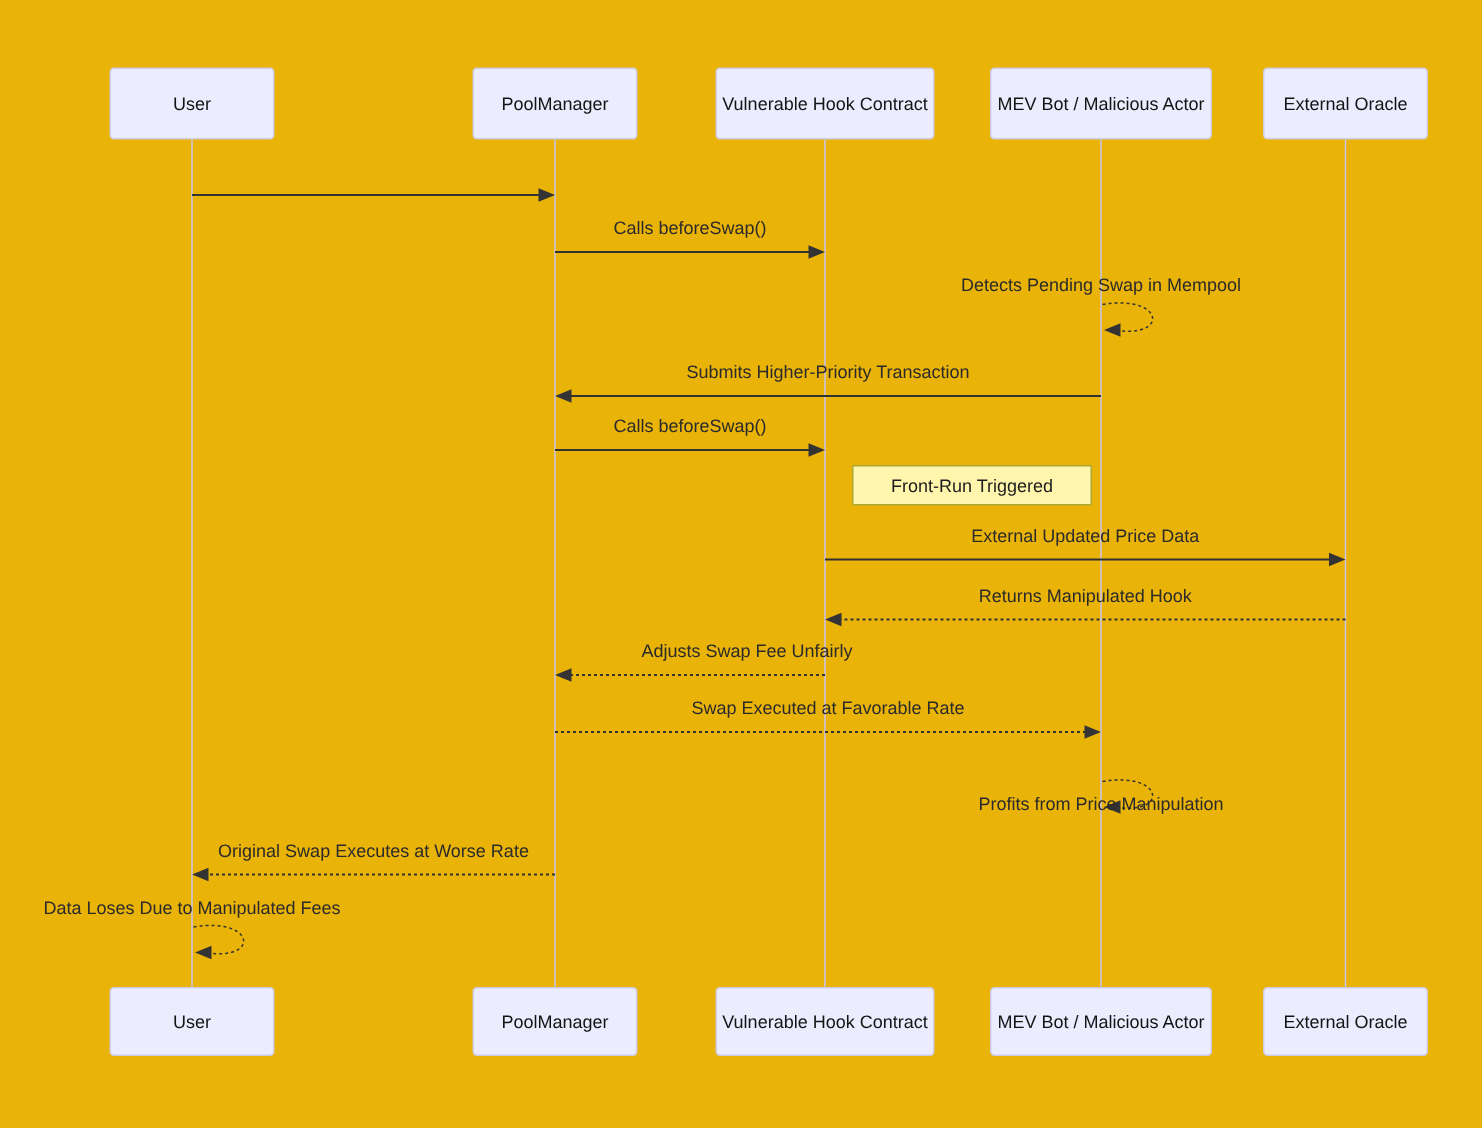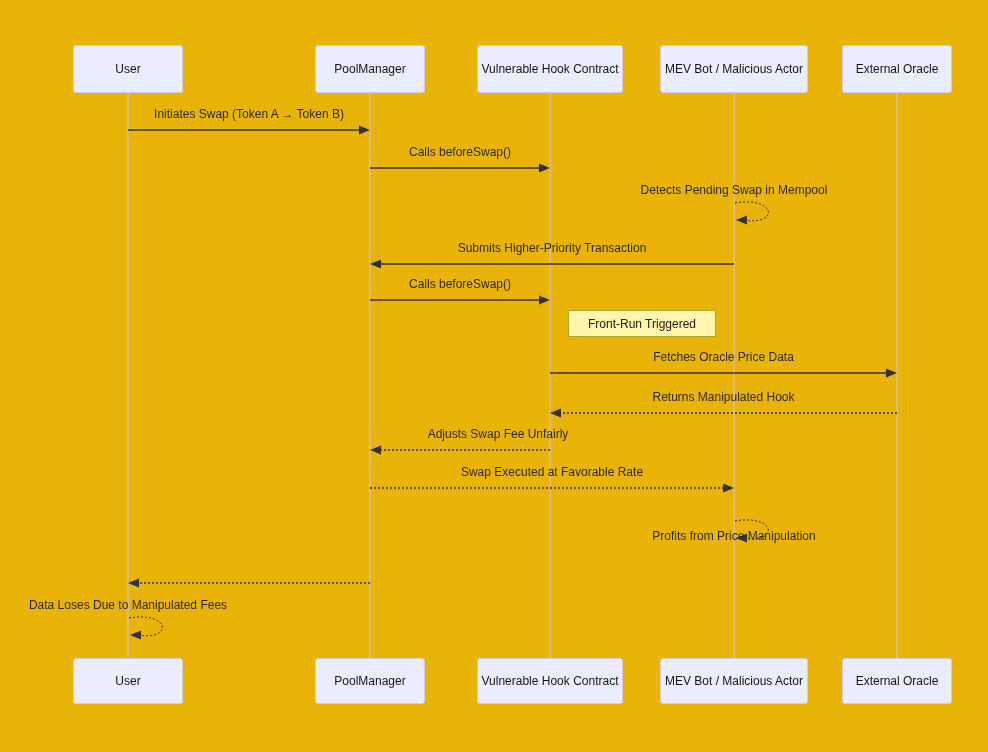--- a/index.html
+++ b/index.html
@@ -103,27 +103,27 @@
     </div>
     <div class="actor" style="left: 660px; top: 658px; width: 148px; height: 46px;">
       <span>MEV Bot / Malicious Actor</span>
     </div>
     <div class="actor" style="left: 842px; top: 45px; width: 110px; height: 48px;">
       <span>External Oracle</span>
     </div>
     <div class="actor" style="left: 842px; top: 658px; width: 110px; height: 46px;">
       <span>External Oracle</span>
     </div>
-    <div class="msg-label" style="left: 249px; top: 106px;">Initiates Swap (Token A → Token B)</div>
     <div class="msg-label" style="left: 460px; top: 144px;">Calls beforeSwap()</div>
     <div class="msg-label" style="left: 734px; top: 182px;">Detects Pending Swap in Mempool</div>
     <div class="msg-label" style="left: 552px; top: 240px;">Submits Higher-Priority Transaction</div>
     <div class="msg-label" style="left: 460px; top: 276px;">Calls beforeSwap()</div>
-    <div class="note" style="left: 568px; top: 310px; width: 148px; height: 27px; text-align: center;">
+    <div class="note" style="left: 568px; top: 310px; width: 160px; height: 27px; text-align: center;">
       <span>Front-Run Triggered</span>
     </div>
-    <div class="msg-label" style="left: 723.5px; top: 349px;">Fetches Oracle Price Data</div>
+    <div class="msg-label" style="left: 723.5px; top: 349px;">External Updated Price Data</div>
     <div class="msg-label" style="left: 723.5px; top: 389px;">Returns Manipulated Hook</div>
     <div class="msg-label" style="left: 460px; top: 426px; margin-left: 38px;">Adjusts Swap Fee Unfairly</div>
     <div class="msg-label" style="left: 552px; top: 464px;">Swap Executed at Favorable Rate</div>
     <div class="msg-label" style="left: 734px; top: 500px; margin-top: 28px;">Profits from Price Manipulation</div>
+    <div class="msg-label" style="left: 249px; top: 559px;">Original Swap Executes at Worse Rate</div>
     <div class="msg-label" style="left: 128px; top: 597px;">Data Loses Due to Manipulated Fees</div>
   </div>
 
 </body></html>

